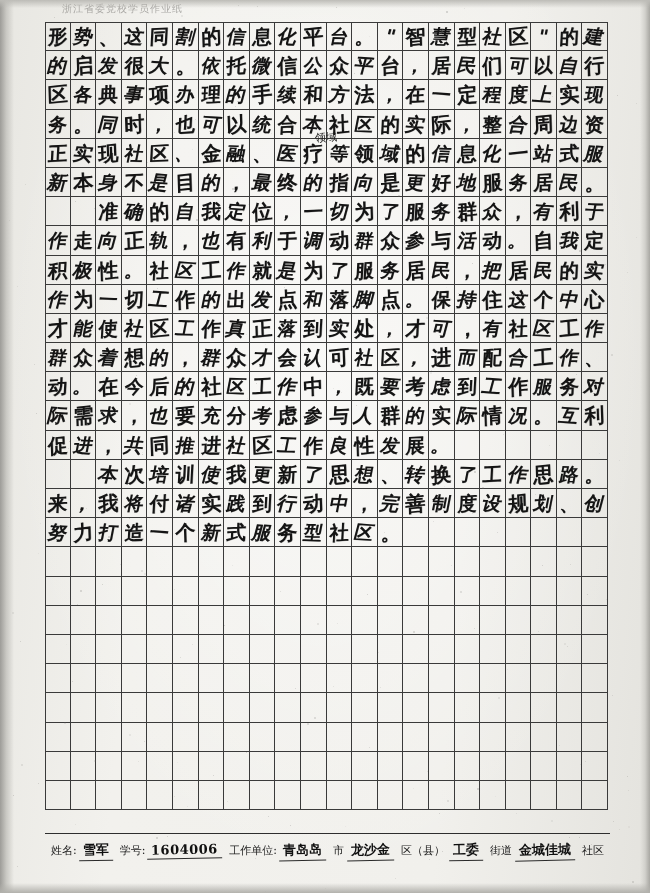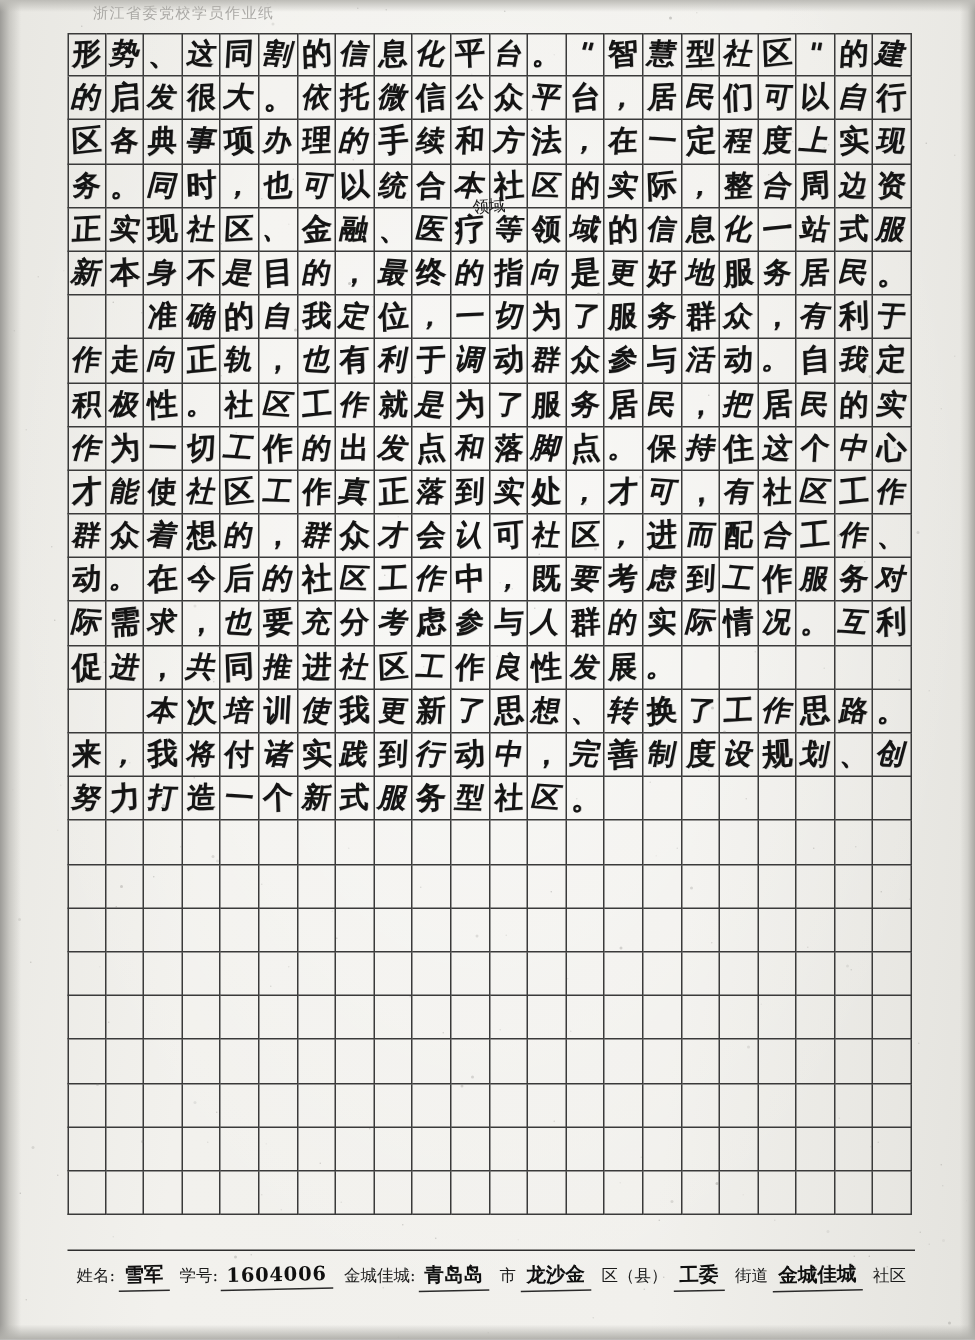--- a/index.html
+++ b/index.html
@@ -1886,21 +1886,21 @@
   <div id="scan-edge-top"></div>
   <div id="scan-edge-bottom"></div>
 
   <div id="footer">
     <div id="footer-rule"></div>
     <div id="footer-fields">
       <span class="f-label">姓名:</span>
       <span class="f-value">雪军</span>
       <span class="f-label">学号:</span>
       <span class="f-value num">1604006</span>
-      <span class="f-label">金城佳城:</span>
+      <span class="f-label">工作单位:</span>
       <span class="f-value">青岛岛</span>
       <span class="f-sep">市</span>
       <span class="f-value">龙沙金</span>
       <span class="f-paren">区（县）</span>
       <span class="f-value">工委</span>
       <span class="f-sep">街道</span>
       <span class="f-value">金城佳城</span>
       <span class="f-sep">社区</span>
     </div>
   </div>

